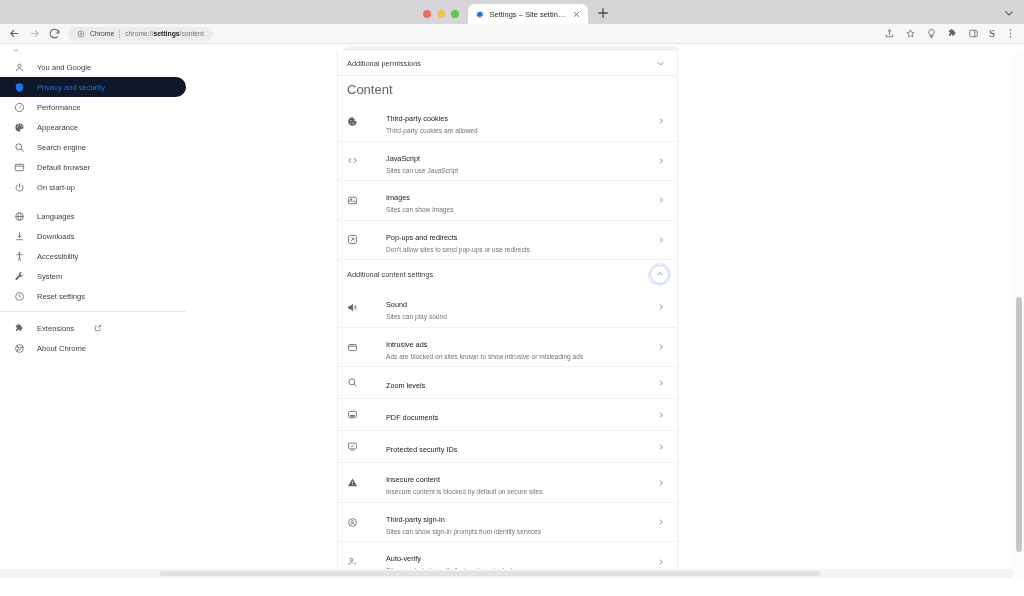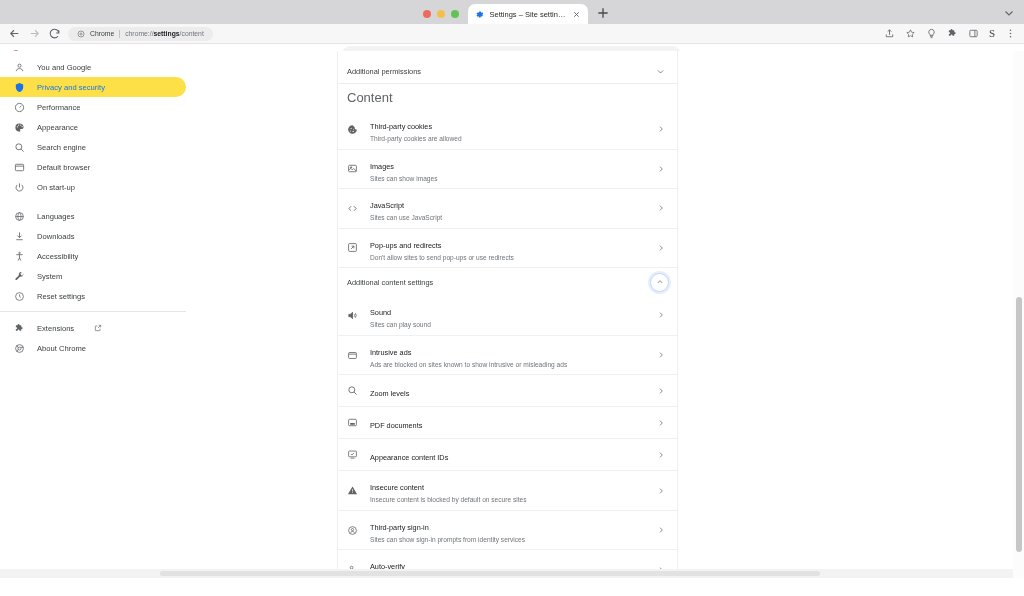--- a/index.html
+++ b/index.html
@@ -70,43 +70,43 @@
   .page { position:absolute; top:51px; left:0; width:1024px; height:527px; background:#fff; overflow:hidden; }
 
   
   .sidebar { position:absolute; left:0; top:0; width:200px; height:527px; background:#fff; padding-top:6px; }
   .side-item {
     display:flex; align-items:center; height:20px; margin:0 14px 0 0;
     padding-left:14px; border-radius:0 10px 10px 0; gap:12px; color:#3c4043;
   }
   .side-item .si-icon { width:11px; height:11px; color:#5f6368; flex:0 0 auto; }
   .side-item .si-label { font-size:7.6px; white-space:nowrap; }
-  .side-item.active { background:#fde047; }
+  .side-item.active { background:#0f172a; }
   .side-item.active .si-icon, .side-item.active .si-label { color:#1a73e8; }
   .side-gap { height:9px; }
   .side-div { height:1px; background:#e6e6e6; margin:5px 14px 6px 0; }
   .ext-link { width:8px; height:8px; color:#5f6368; margin-left:8px; flex:0 0 auto; }
 
   
   .content-col {
     position:absolute; left:337px; top:0; width:341px; height:527px;
     background:#fff; border-left:1px solid #eeeeee; border-right:1px solid #eeeeee;
   }
   .sec-head {
     display:flex; align-items:center; justify-content:space-between;
     height:25px; padding:0 12px 0 9px; font-size:7.4px; color:#3c4043;
   }
-  .sec-head.row-line { border-bottom:1px solid #ededed;margin-top:8px; }
+  .sec-head.row-line { border-bottom:1px solid #ededed; }
   .chev-plain { width:9px; height:9px; color:#5f6368; flex:0 0 auto; }
   .sec-label { font-size:7.4px; color:#3c4043; }
   .group-label { height:26px; display:flex; align-items:flex-end; padding:0 0 5px 9px; font-size:13px; color:#5f6368; }
 
   .row {
     display:flex; align-items:center; min-height:32px; padding:5px 12px 5px 9px;
-    border-bottom:1px solid #f0f0f0; gap:0;
+    border-bottom:1px solid #f0f0f0; gap:16px;
   }
   .row-icon { width:11px; height:11px; color:#5f6368; flex:0 0 auto; margin-right:12px; }
   .row-text { flex:1; min-width:0; }
   .row-title { font-size:7.3px; color:#202124; line-height:1.45; }
   .row-sub { font-size:6.6px; color:#70757a; line-height:1.45; margin-top:1px; }
   .row-arrow { width:8px; height:8px; color:#5f6368; flex:0 0 auto; }
 
   .expander-row {
     display:flex; align-items:center; justify-content:space-between;
     height:28px; padding:0 8px 0 9px;
@@ -412,46 +412,46 @@
         </span>
         <span class="row-arrow">
             <svg viewBox="0 0 24 24" fill="none" stroke="currentColor" stroke-width="2.2">
               <path d="M9 5l7 7-7 7"></path>
             </svg>
           </span>
       </div>
 
       <div class="row">
         <span class="row-icon">
+            <svg viewBox="0 0 24 24" fill="none" stroke="currentColor" stroke-width="1.9">
+              <path d="M9 7l-5 5 5 5M15 7l5 5-5 5"></path>
+            </svg>
+          </span>
+        <span class="row-text">
+          <span class="row-title">JavaScript</span>
+          <span class="row-sub" style="display:block">Sites can use JavaScript</span>
+        </span>
+        <span class="row-arrow">
+            <svg viewBox="0 0 24 24" fill="none" stroke="currentColor" stroke-width="2.2">
+              <path d="M9 5l7 7-7 7"></path>
+            </svg>
+          </span>
+      </div>
+
+      <div class="row">
+        <span class="row-icon">
             <svg viewBox="0 0 24 24" fill="none" stroke="currentColor" stroke-width="1.8">
               <rect x="3.5" y="5" width="17" height="14" rx="2"></rect>
               <path d="M3.5 16l4.5-4.5 3.5 3.5 3-3 6 6"></path>
               <circle cx="9" cy="9.5" r="1.3" fill="currentColor"></circle>
             </svg>
           </span>
         <span class="row-text">
           <span class="row-title">Images</span>
           <span class="row-sub" style="display:block">Sites can show images</span>
-        </span>
-        <span class="row-arrow">
-            <svg viewBox="0 0 24 24" fill="none" stroke="currentColor" stroke-width="2.2">
-              <path d="M9 5l7 7-7 7"></path>
-            </svg>
-          </span>
-      </div>
-
-      <div class="row">
-        <span class="row-icon">
-            <svg viewBox="0 0 24 24" fill="none" stroke="currentColor" stroke-width="1.9">
-              <path d="M9 7l-5 5 5 5M15 7l5 5-5 5"></path>
-            </svg>
-          </span>
-        <span class="row-text">
-          <span class="row-title">JavaScript</span>
-          <span class="row-sub" style="display:block">Sites can use JavaScript</span>
         </span>
         <span class="row-arrow">
             <svg viewBox="0 0 24 24" fill="none" stroke="currentColor" stroke-width="2.2">
               <path d="M9 5l7 7-7 7"></path>
             </svg>
           </span>
       </div>
 
       <div class="row">
         <span class="row-icon">
@@ -553,21 +553,21 @@
       </div>
 
       <div class="row">
         <span class="row-icon">
             <svg viewBox="0 0 24 24" fill="none" stroke="currentColor" stroke-width="1.7">
               <rect x="3.5" y="4.5" width="17" height="12.5" rx="1.5"></rect>
               <path d="M8 20h8M8.5 10.8l2.3 2.4 4.4-4.6"></path>
             </svg>
           </span>
         <span class="row-text">
-          <span class="row-title">Appearance content IDs</span>
+          <span class="row-title">Protected security IDs</span>
         </span>
         <span class="row-arrow">
             <svg viewBox="0 0 24 24" fill="none" stroke="currentColor" stroke-width="2.2">
               <path d="M9 5l7 7-7 7"></path>
             </svg>
           </span>
       </div>
 
       <div class="row">
         <span class="row-icon">

